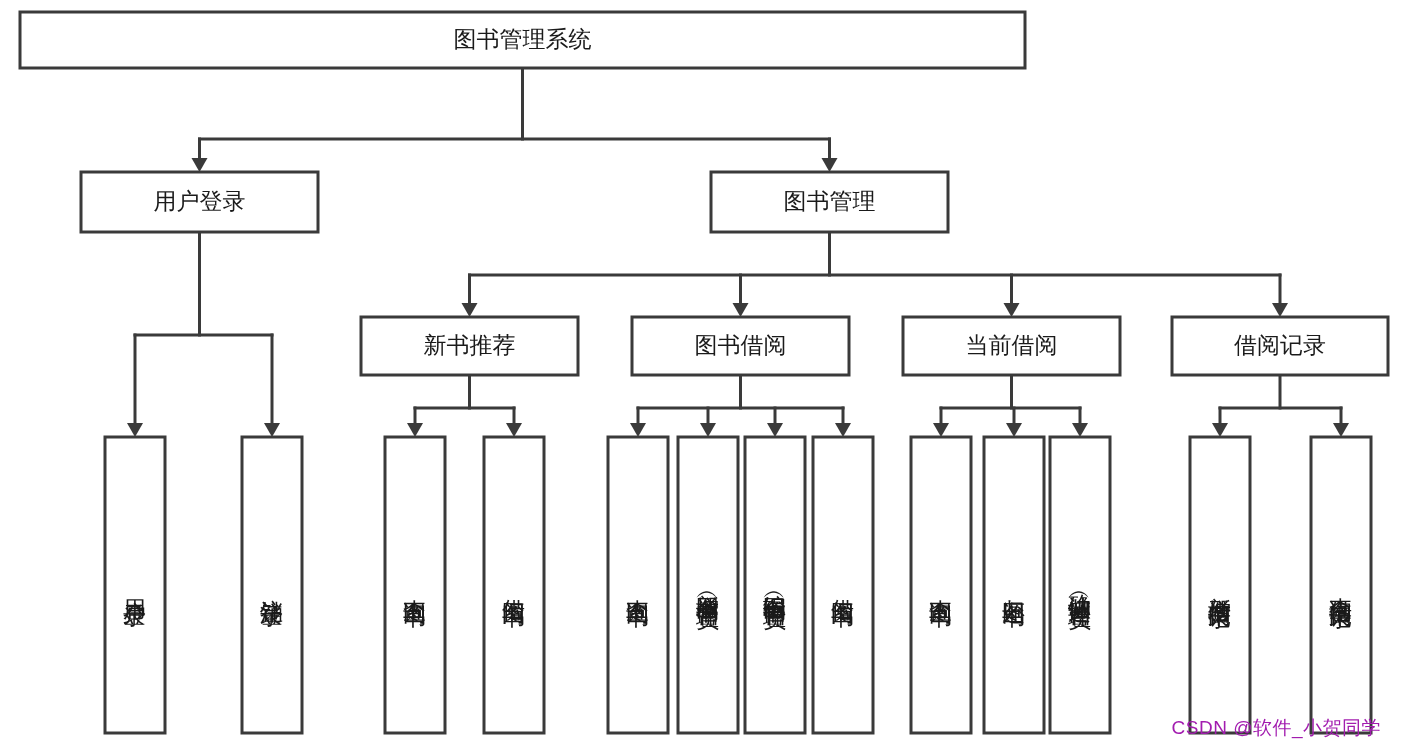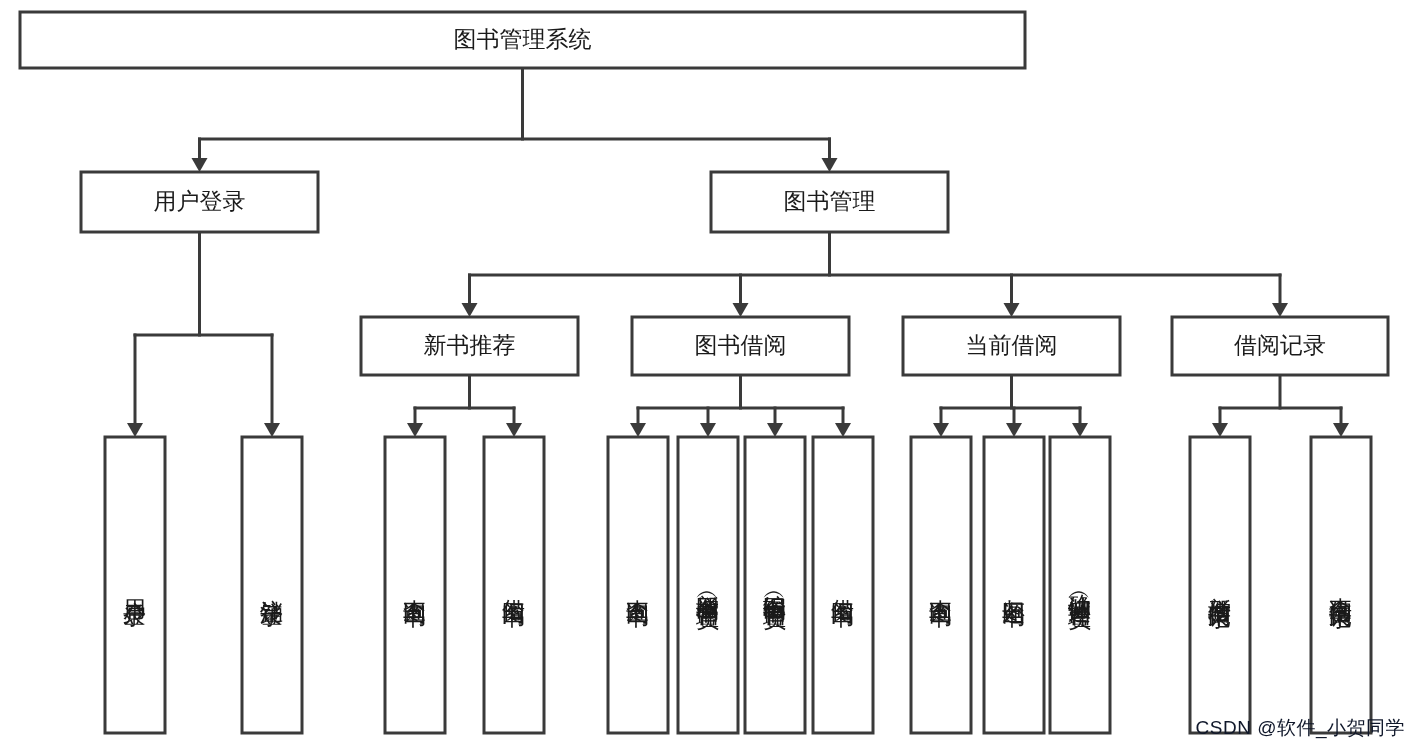--- a/index.html
+++ b/index.html
@@ -60,25 +60,25 @@
     color: #1a1a1a;
     display: flex;
     align-items: center;
     justify-content: center;
     text-align: center;
     white-space: nowrap;
     pointer-events: none;
   }
   .watermark {
     position: absolute;
-    right: 0;
+    right: 24px;
     bottom: 6px;
     font-family: "Liberation Sans", "DejaVu Sans", sans-serif;
     font-size: 19px;
-    color: #0f172a;
+    color: #a21caf;
     white-space: nowrap;
     letter-spacing: 0.5px;
   }
 </style>
 </head>
 <body>
 
 <div id="diagram-root">
 
   <svg id="flow" viewBox="0 0 1405 747">

